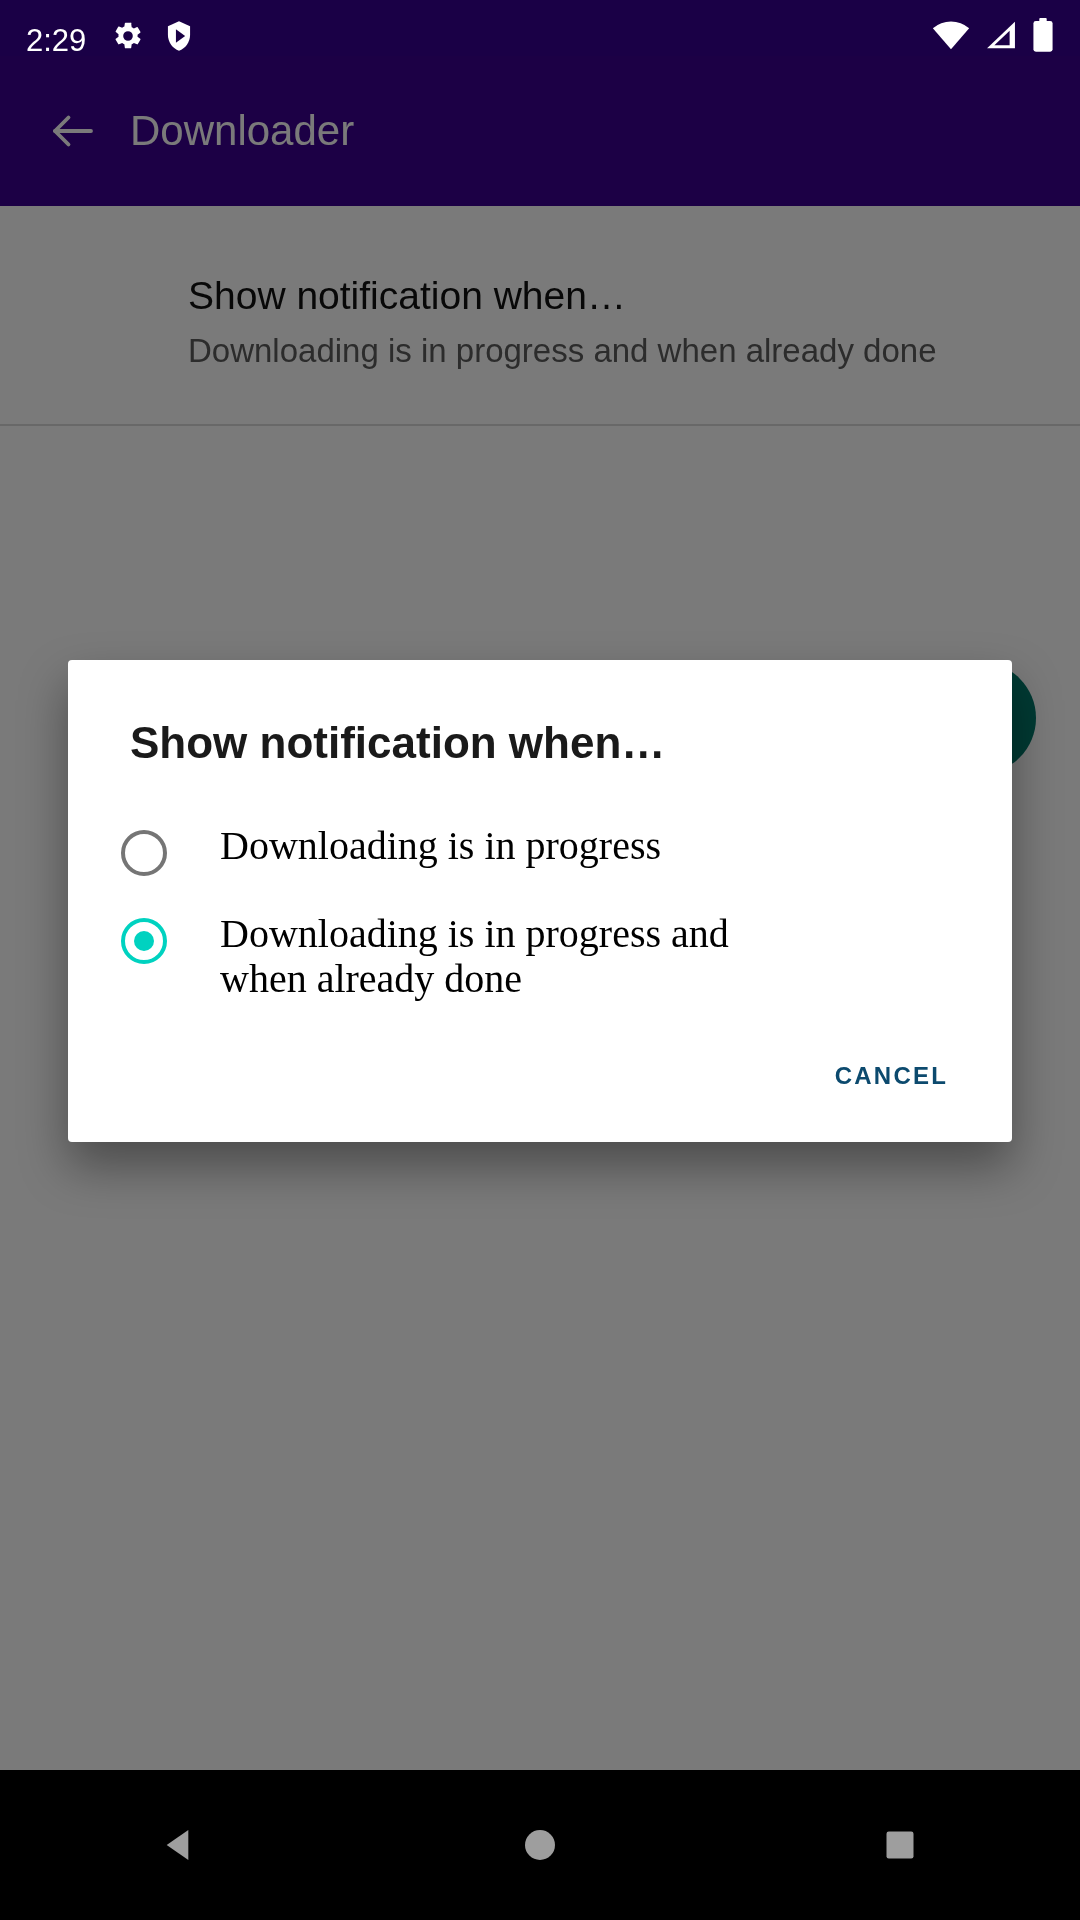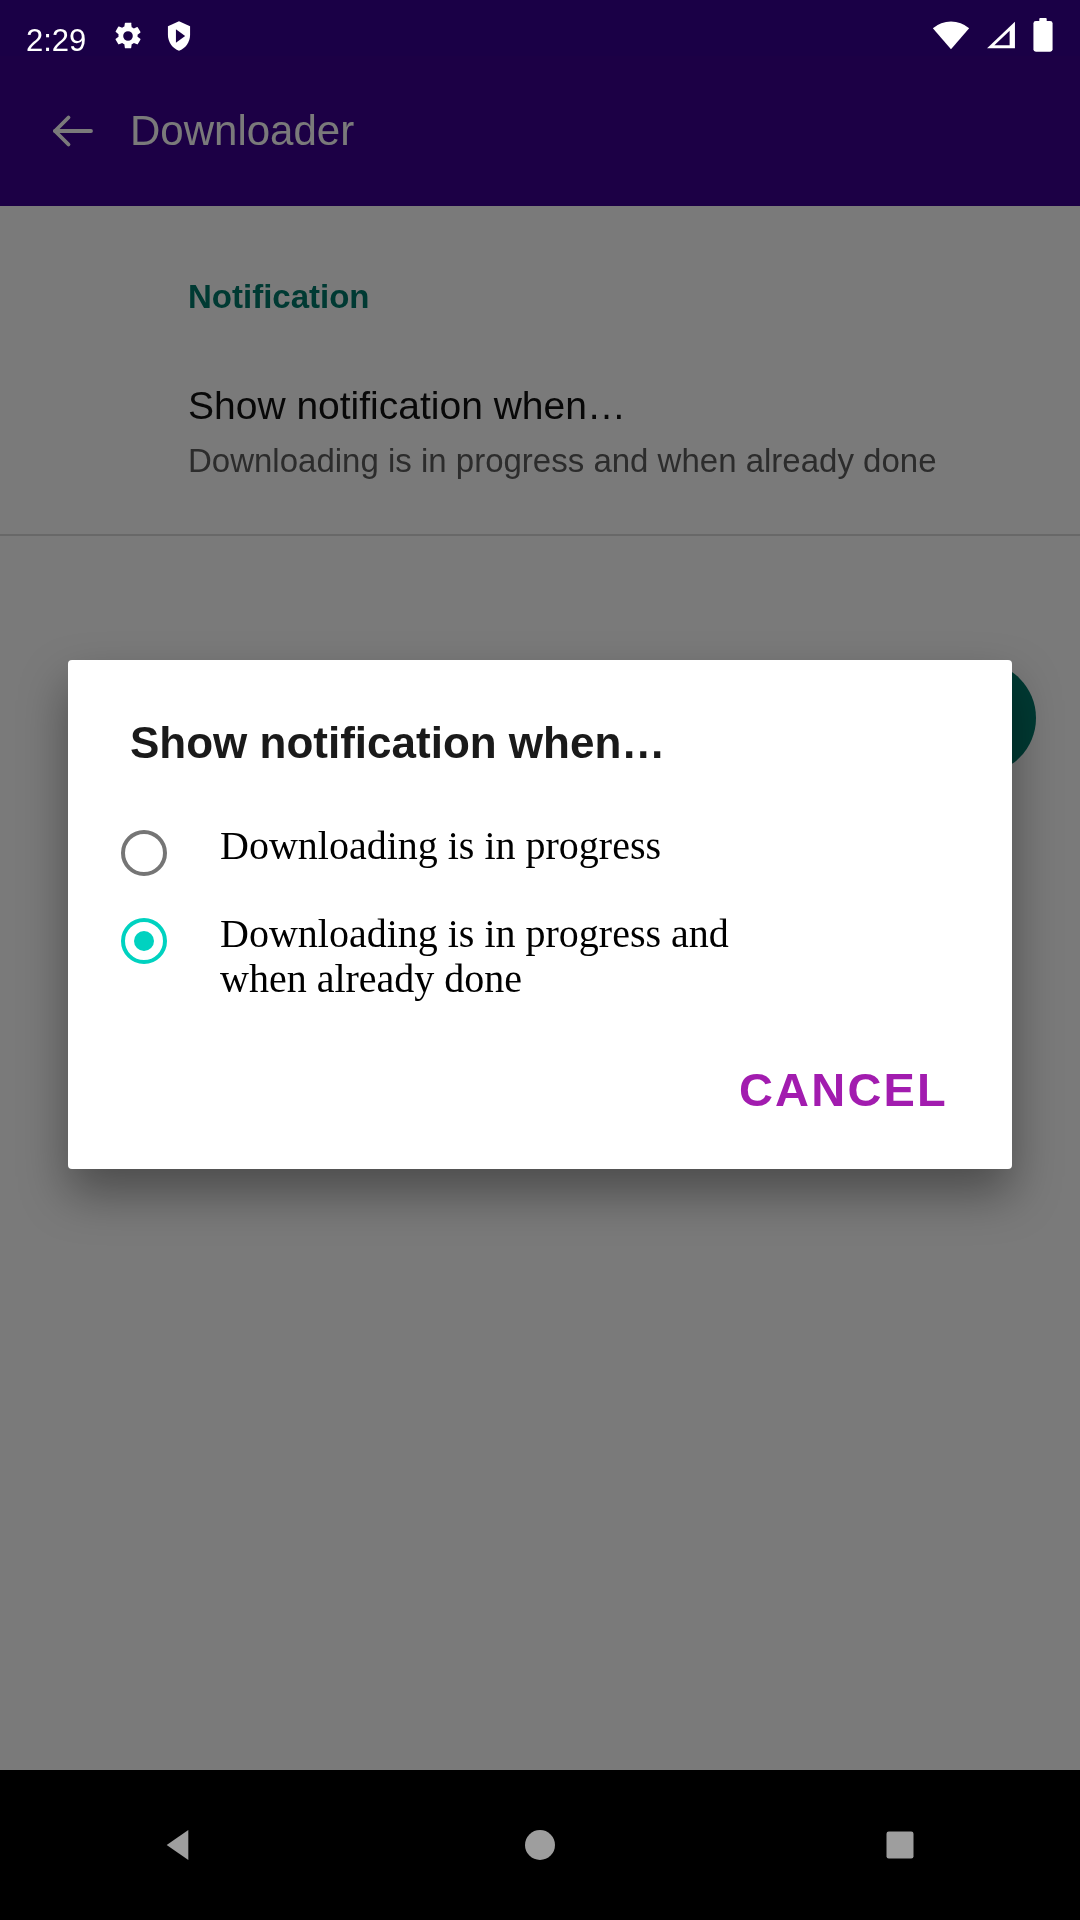--- a/index.html
+++ b/index.html
@@ -188,22 +188,22 @@
     line-height: 1.12;
     max-width: 580px;
     font-family: Liberation Serif, serif;
   }
   #dialog-actions {
     display: flex;
     justify-content: flex-end;
     padding: 34px 58px 44px 0;
   }
   #cancel-button {
-    color: #a21caf;
-    font-size: 47px;
+    color: #0c4a6e;
+    font-size: 24px;
     font-weight: 700;
     letter-spacing: 2.2px;
     background: none;
     border: none;
     font-family: "Liberation Sans", sans-serif;
     cursor: pointer;
     padding: 8px 6px;
   }
 
   
@@ -225,21 +225,20 @@
     align-items: center;
     justify-content: center;
   }
 </style>
 </head>
 <body>
 
 <div id="screen">
 
   <div id="content">
-    <div id="notif-header" class="section-header">Notification</div>
     <div class="pref-title">Show notification when…</div>
     <div class="pref-summary">Downloading is in progress and when already done</div>
     <div id="divider"></div>
     <div id="fab"></div>
   </div>
 
   <div id="toolbar">
     <div id="back-arrow">
       <svg width="54" height="54" viewBox="0 0 24 24" fill="none" stroke="#FFFFFF" stroke-width="1.7" stroke-linecap="round" stroke-linejoin="round">
         <line x1="20" y1="12" x2="4" y2="12"></line>

